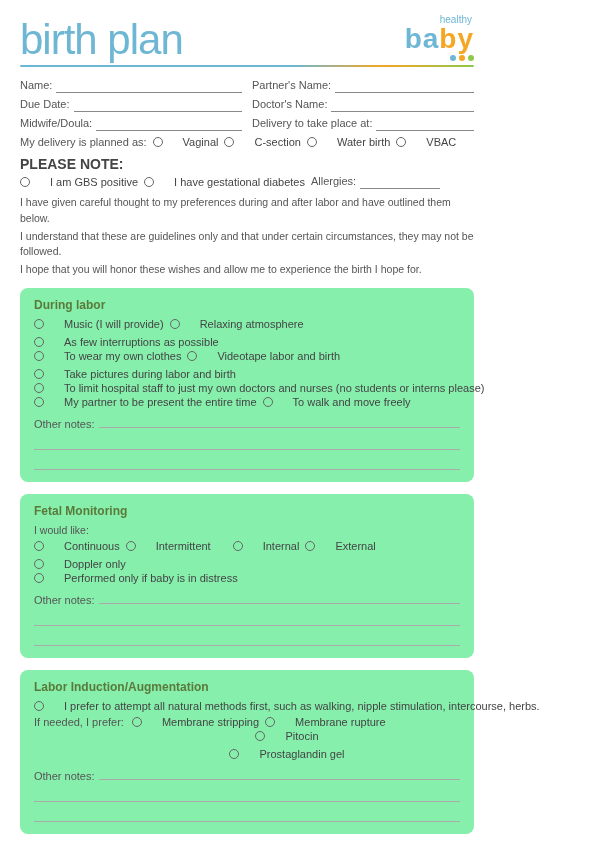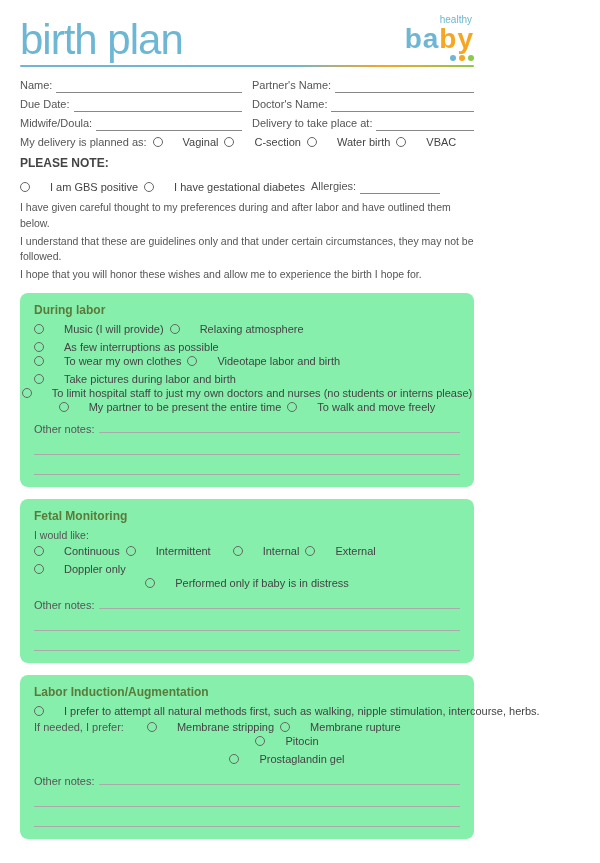--- a/index.html
+++ b/index.html
@@ -106,23 +106,23 @@
       border: 1.5px solid #666;
       display: inline-block;
       flex-shrink: 0;
     }
     
     .please-note {
       margin-bottom: 6px;
     }
     .please-note-title {
       font-weight: bold;
-      font-size: 12px;
+      font-size: 14px;
       color: #444;
-      margin-bottom: 10px;
+      margin-bottom: 3px;
     }
     
     .para-text {
       font-size: 10.5px;
       color: #555;
       line-height: 1.5;
       margin-bottom: 2px;
     }
     
     .section-box {
@@ -140,21 +140,20 @@
     .section-subtitle {
       font-size: 10.5px;
       color: #555;
       margin-bottom: 4px;
     }
     .checkbox-grid {
       display: flex;
       flex-direction: column;
       gap: 2px;
       margin-bottom: 4px;
-      align-items: center;
     }
     .checkbox-row {
       display: flex;
       align-items: center;
       gap: 6px;
       flex-wrap: wrap;
     }
     .other-notes-row {
       display: flex;
       align-items: baseline;
@@ -382,21 +381,21 @@
 
   <div class="section-box">
     <div class="section-title">Labor Induction/Augmentation</div>
     <div class="checkbox-row" style="margin-bottom:4px;">
       <div class="option-item">
         <span class="radio-circle"></span>
         <span>I prefer to attempt all natural methods first, such as walking, nipple stimulation, intercourse, herbs.</span>
       </div>
     </div>
     <div class="checkbox-row" style="margin-bottom:2px;">
-      <span class="form-label" style="margin-right:17px;">If needed, I prefer:</span>
+      <span class="form-label" style="margin-right:2px;">If needed, I prefer:</span>
       <div class="option-item">
         <span class="radio-circle"></span>
         <span>Membrane stripping</span>
       </div>
       <div class="option-item">
         <span class="radio-circle"></span>
         <span>Membrane rupture</span>
       </div>
     </div>
     <div class="checkbox-row" style="margin-bottom:4px; padding-left:80px;flex-direction:column;">

